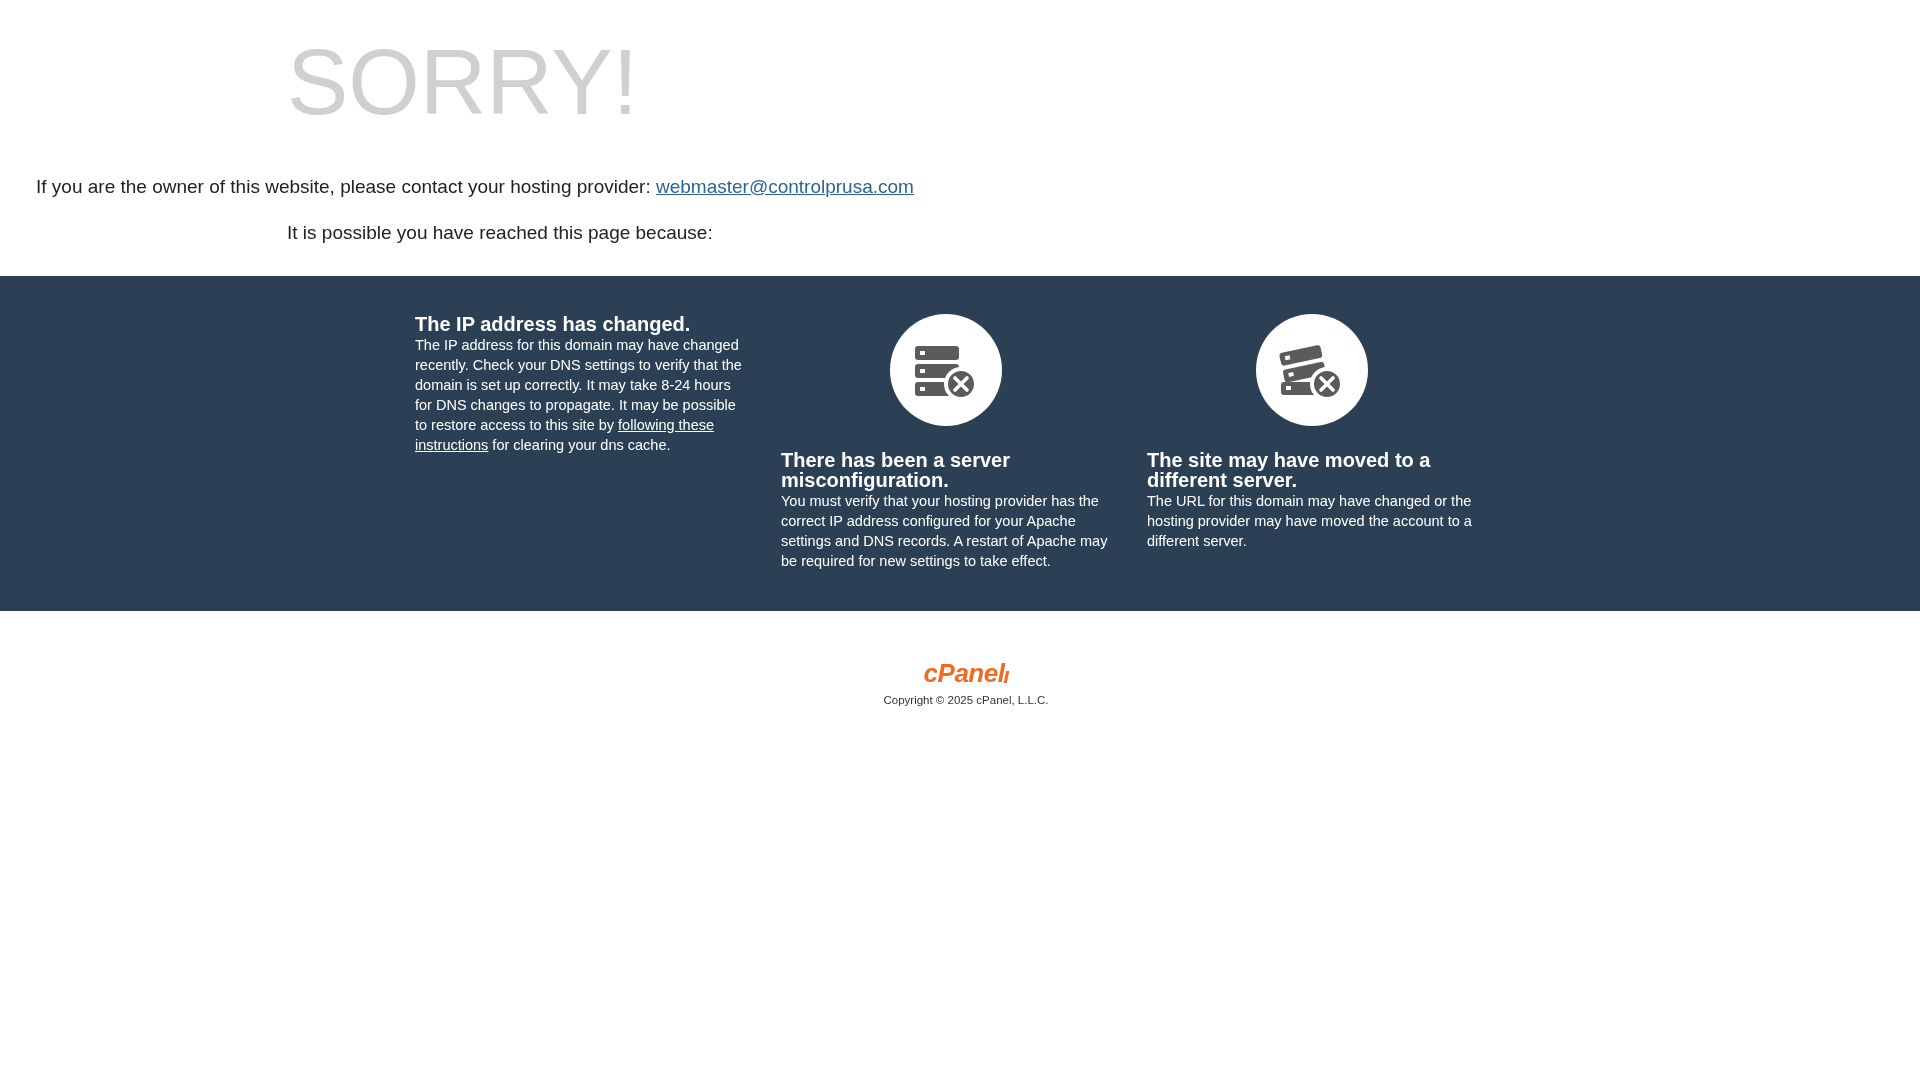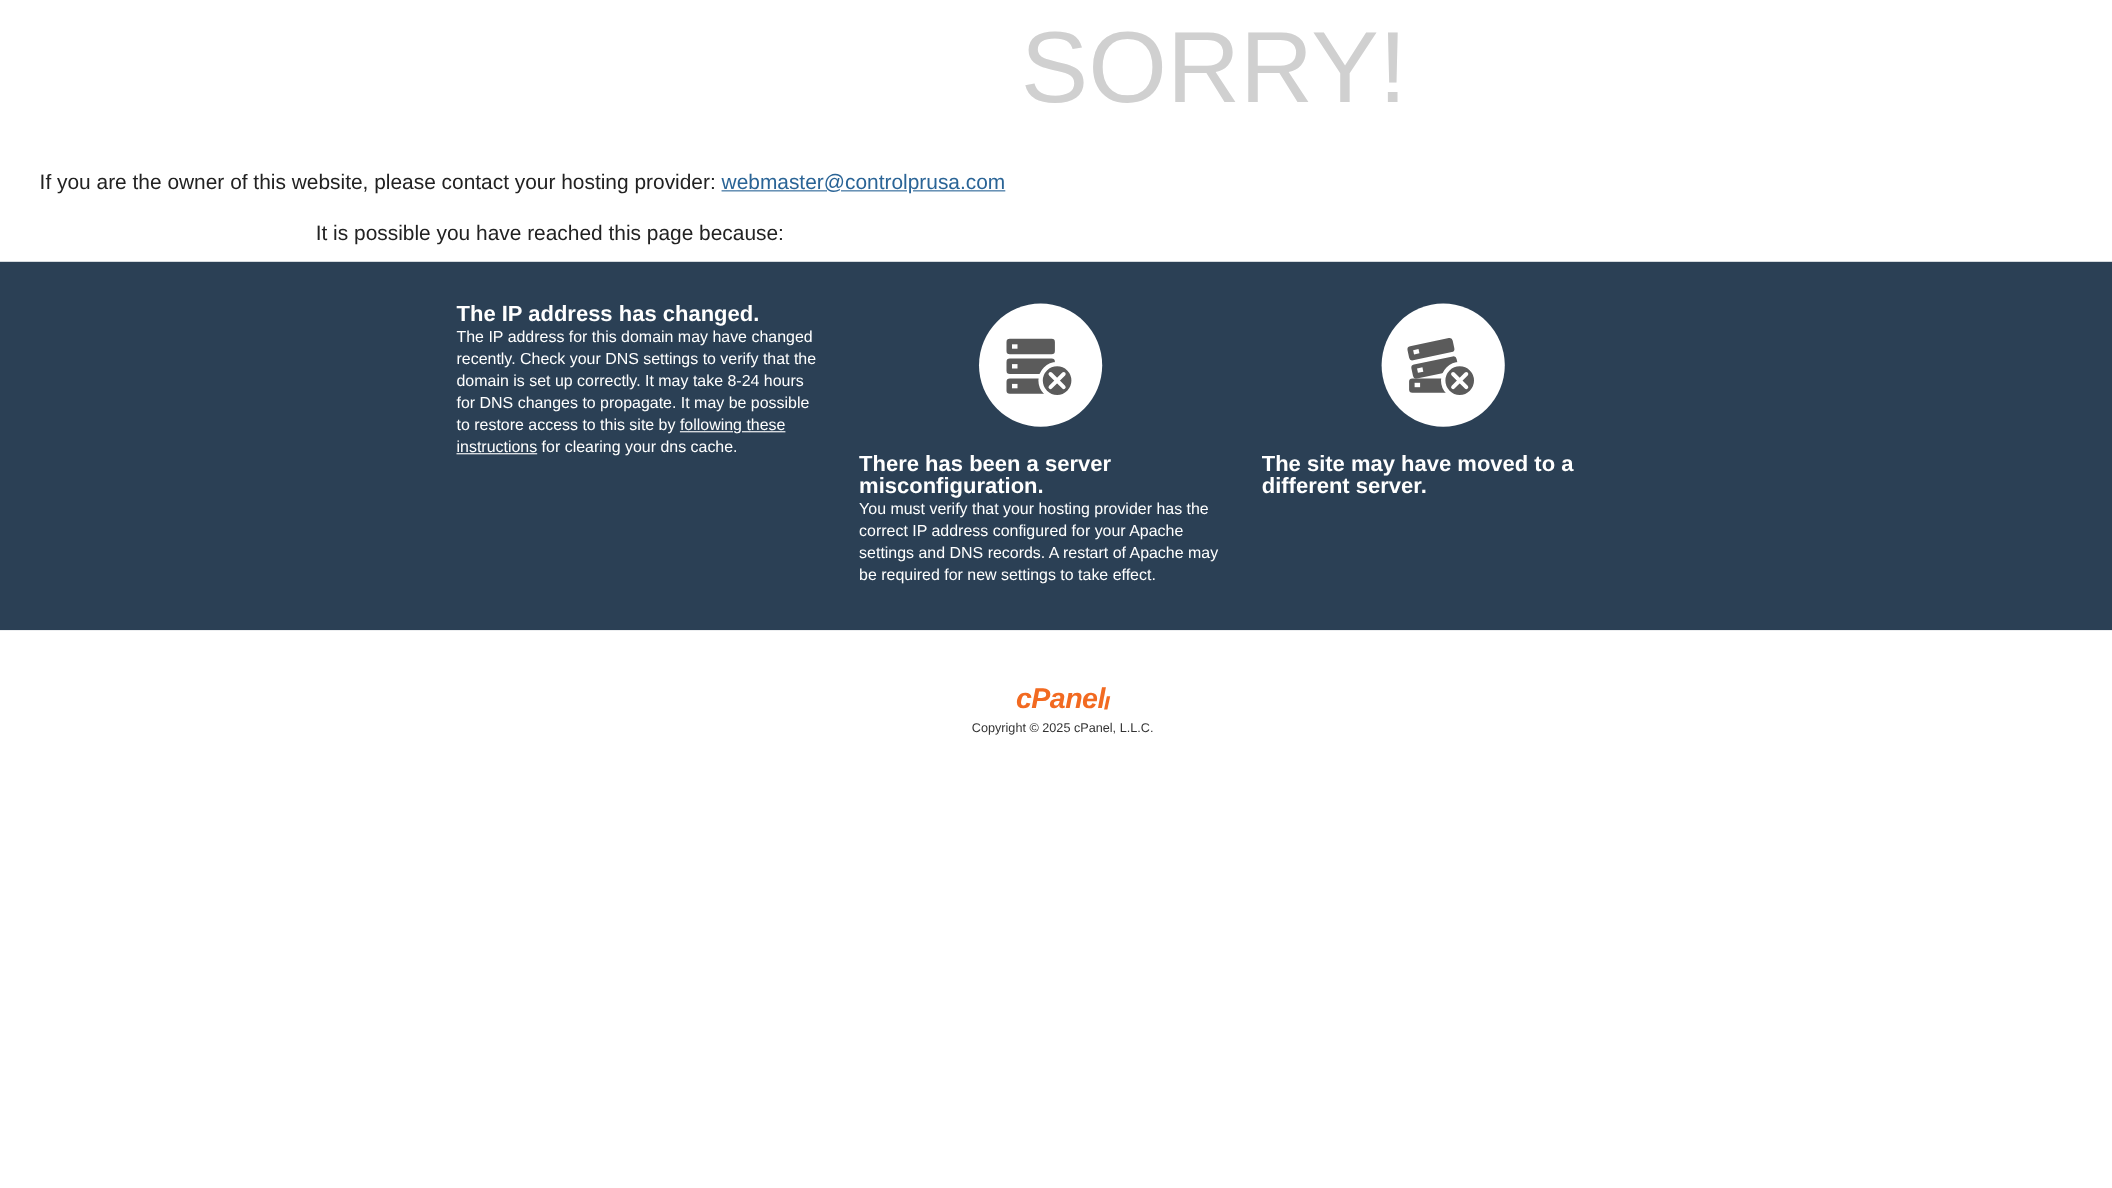--- a/index.html
+++ b/index.html
@@ -19,38 +19,37 @@
   .top-section {
     background: #ffffff;
     padding: 0 0 0 0;
   }
   .sorry-title {
     font-size: 92px;
     line-height: 100px;
     font-weight: normal;
     color: #d0d0d0;
     margin: 0;
-    padding: 12px 0 0 287px;
+    padding: 32px 0 0 287px;
     letter-spacing: 0px;
-    text-align: center;
   }
   .top-line {
     font-size: 19px;
     line-height: 26px;
     color: #222222;
     padding-left: 287px;
     margin: 0;
   }
   .owner-line {
     padding-top: 42px;
     padding-left: 36px;
   }
   .reason-line {
     padding-top: 20px;
-    padding-bottom: 12px;
+    padding-bottom: 30px;
   }
   .owner-link {
     color: #2a6496;
     text-decoration: underline;
   }
 
   
   .dark-section {
     background: #2b4055;
     color: #ffffff;
@@ -183,20 +182,21 @@
           <rect x="4" y="42" width="42" height="13" rx="3" fill="#5b5b5b"></rect>
           <rect x="9" y="46" width="5" height="4" fill="#ffffff"></rect>
           <circle cx="50" cy="44" r="15" fill="#5b5b5b" stroke="#ffffff" stroke-width="4"></circle>
           <g stroke="#ffffff" stroke-width="3.6" stroke-linecap="round">
             <line x1="44" y1="38" x2="56" y2="50"></line>
             <line x1="56" y1="38" x2="44" y2="50"></line>
           </g>
         </svg>
       </div>
       <p class="card-heading">The site may have moved to a different server.</p>
+      <p class="card-body">The URL for this domain may have changed or the hosting provider may have moved the account to a different server.</p>
     </div>
 
   </div>
 </div>
 
 <div class="footer">
   <div class="cpanel-logo">
     <span>cPanel</span><span class="tick"></span>
   </div>
   <div class="copyright">Copyright © 2025 cPanel, L.L.C.</div>

